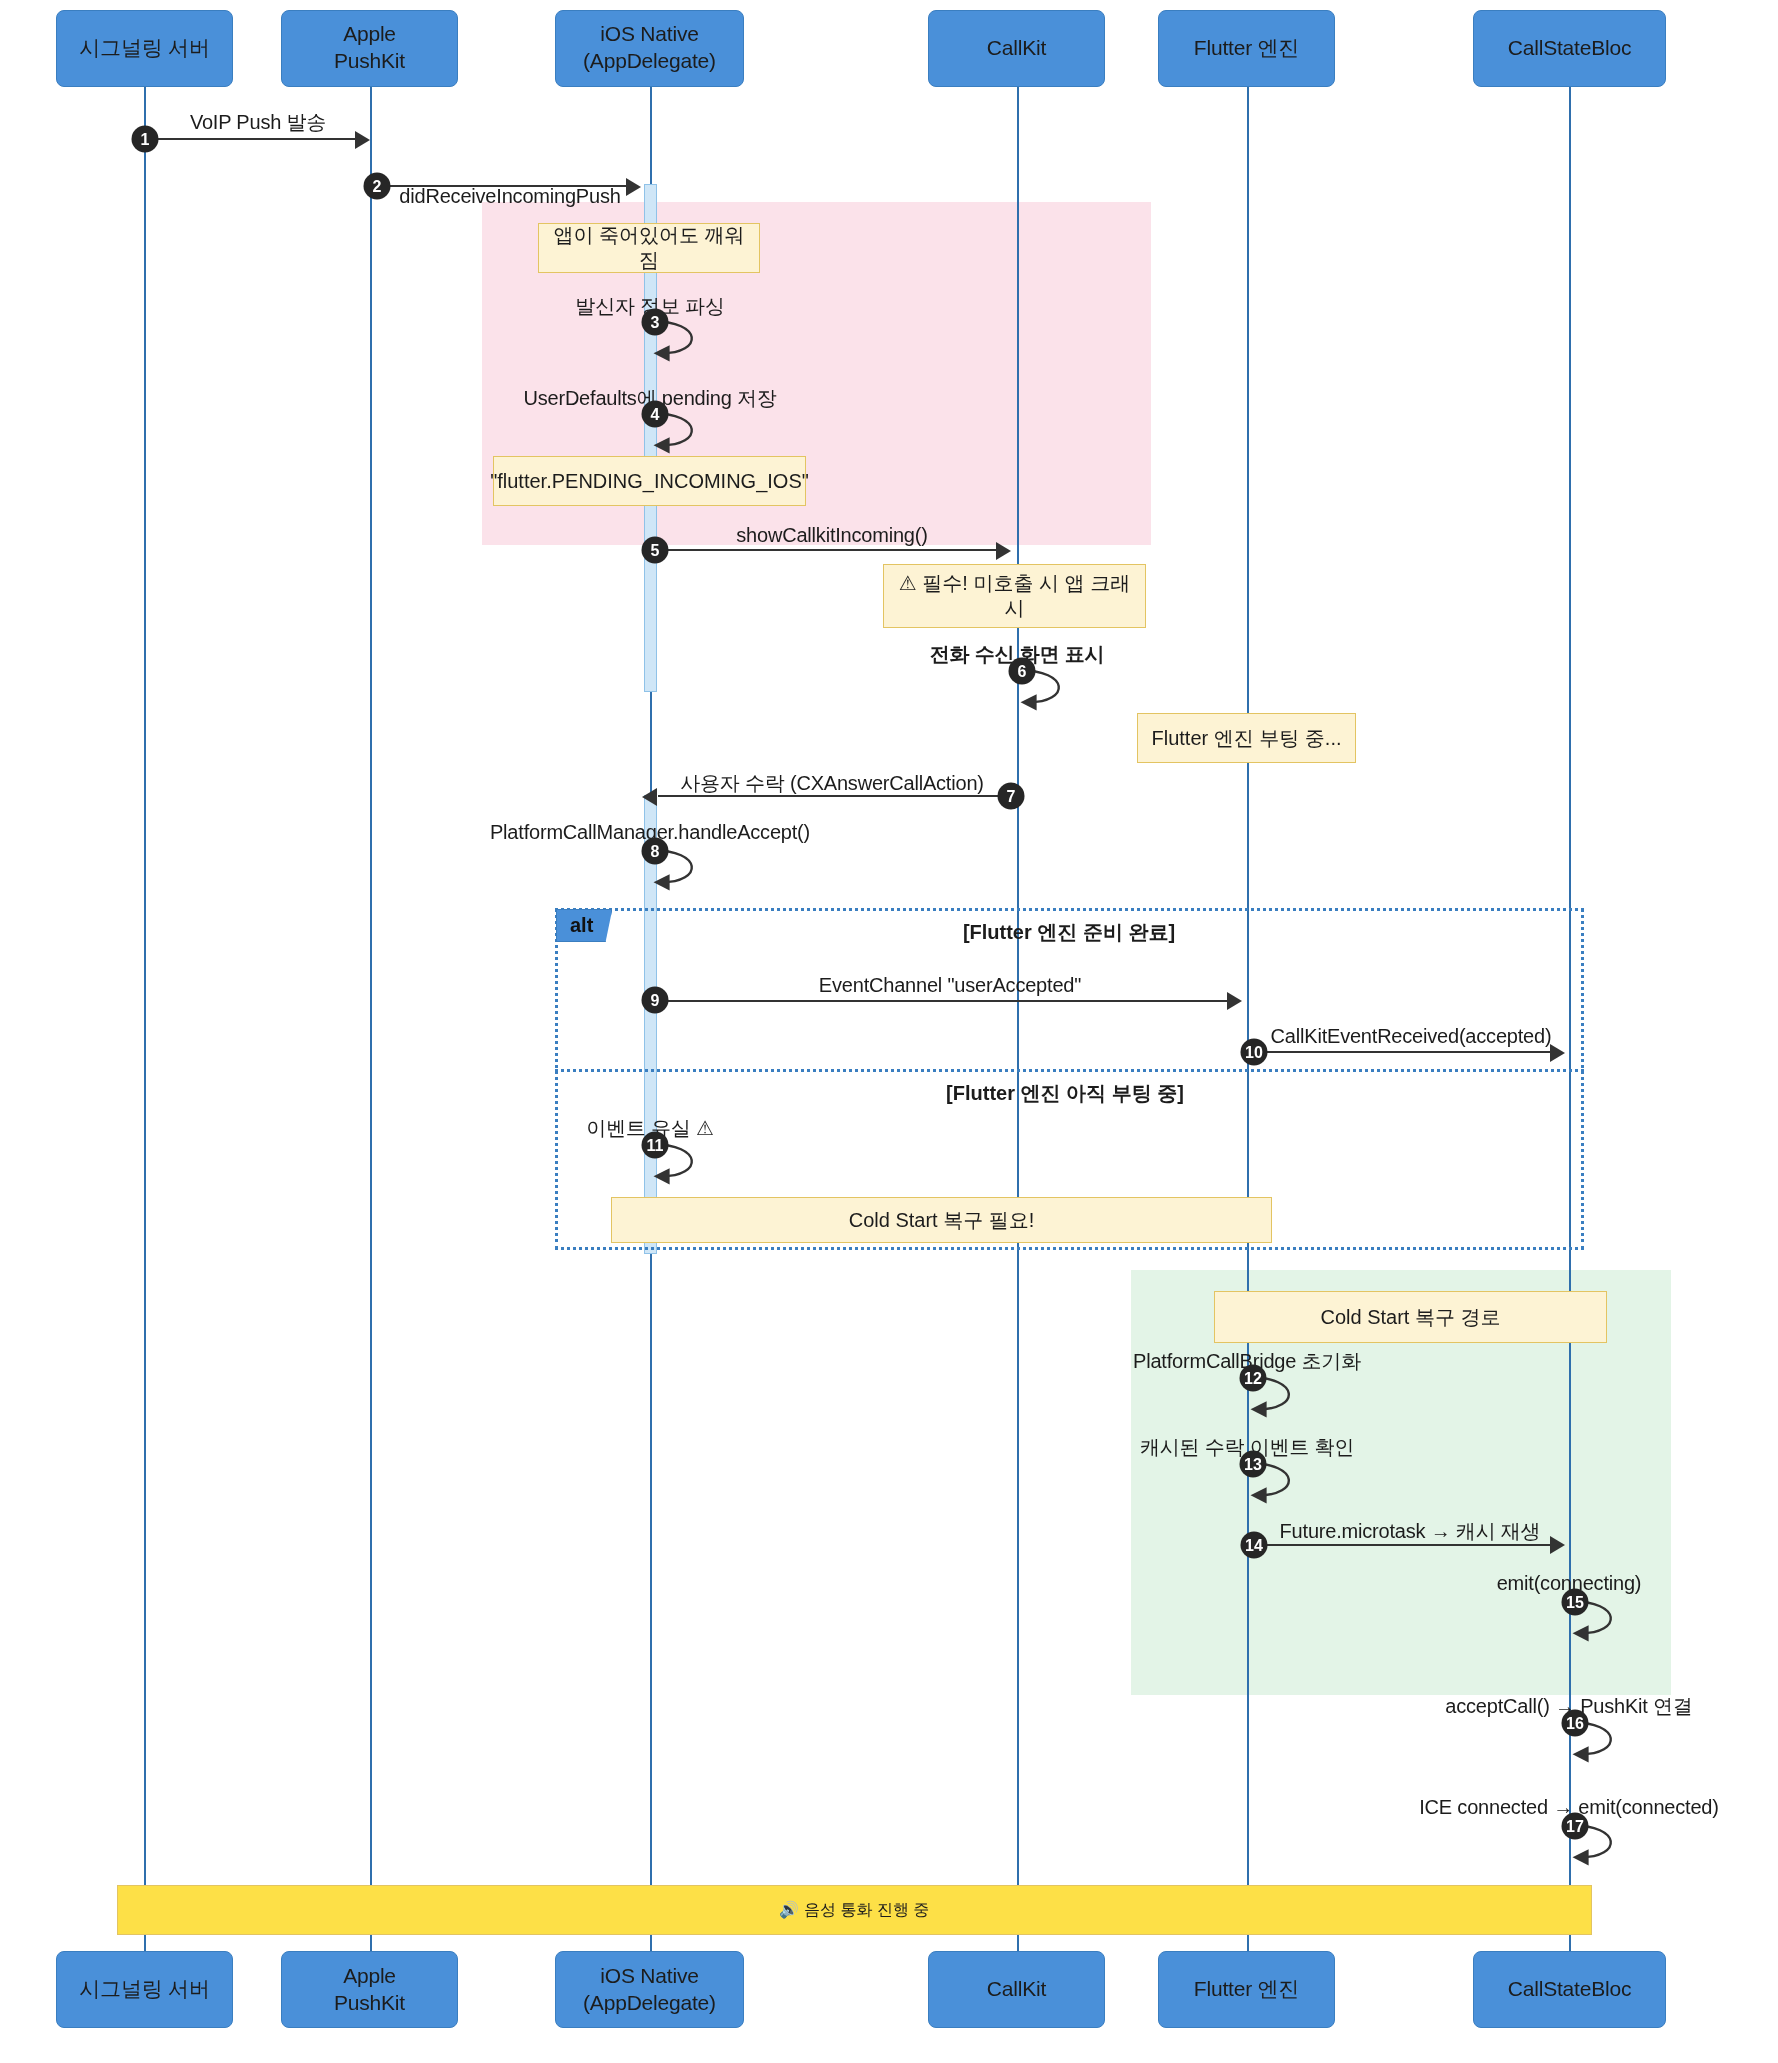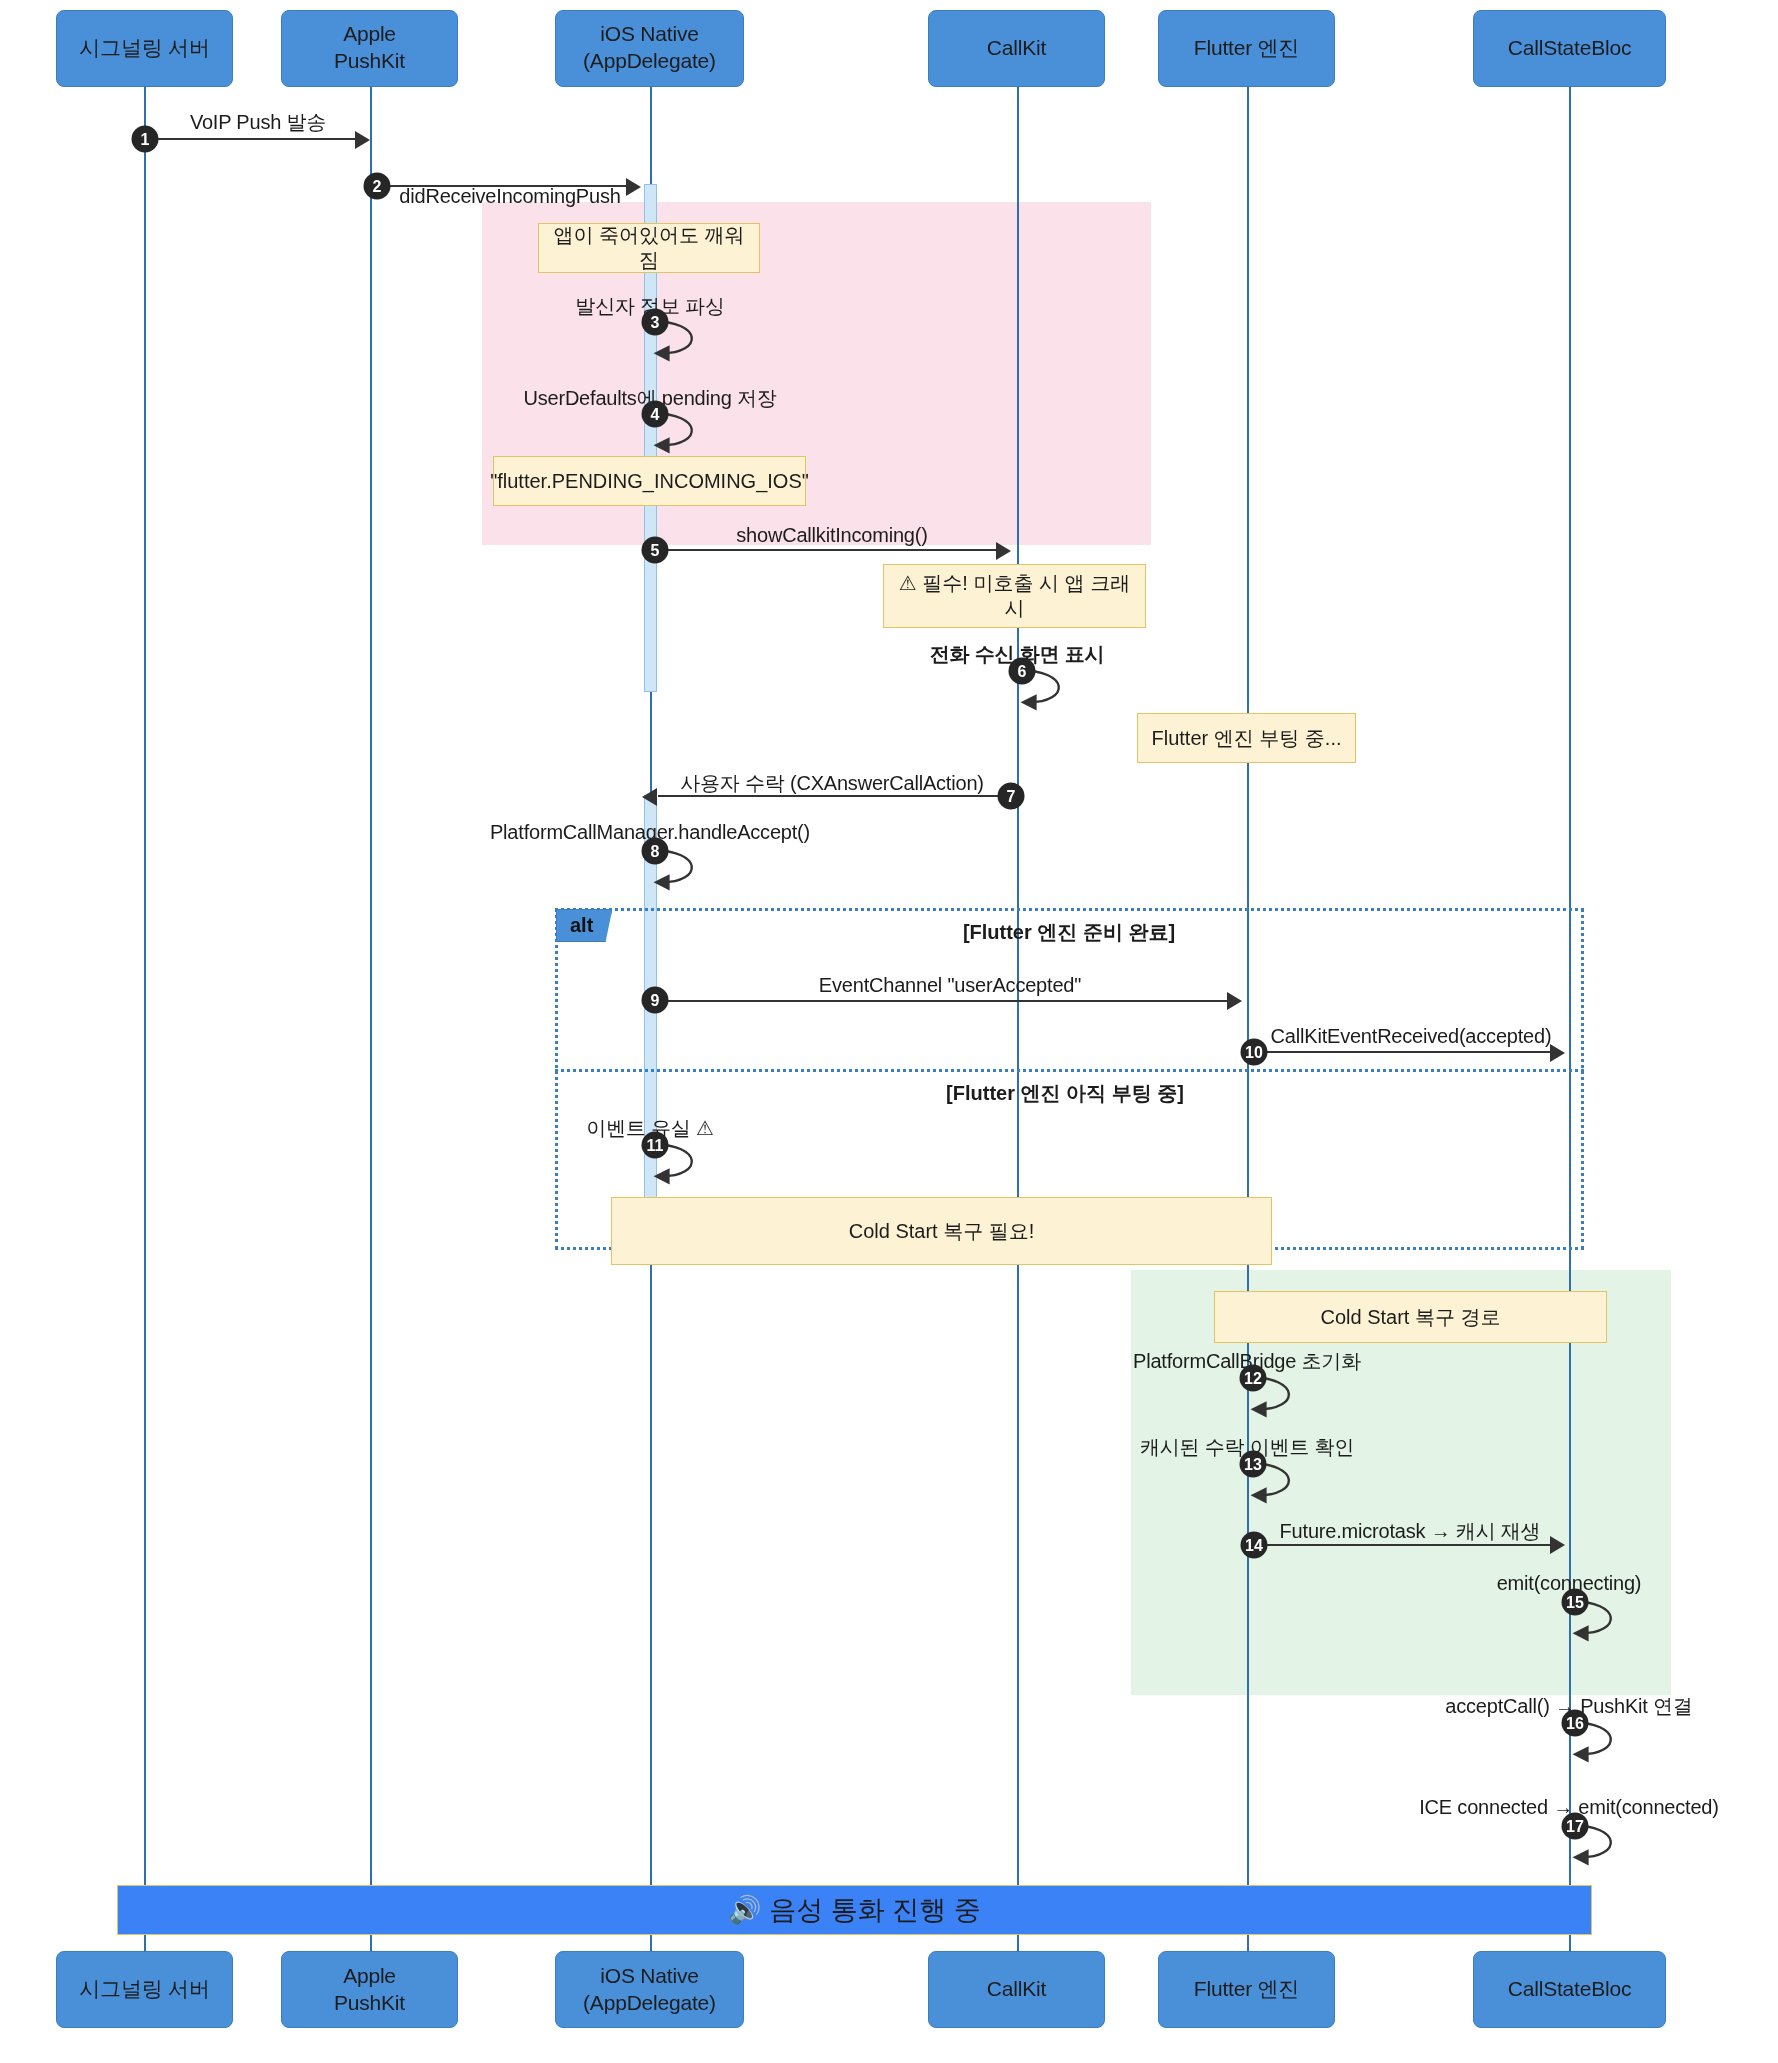--- a/index.html
+++ b/index.html
@@ -139,24 +139,24 @@
     font-size: 20px;
     font-weight: bold;
     color: #1c1c1c;
     white-space: nowrap;
     transform: translateX(-50%);
   }
 
   
   .wide-note {
     position: absolute;
-    background: #3b82f6;
+    background: #fde047;
     border: 1.6px solid #e3c462;
     color: #1c1c1c;
-    font-size: 27px;
+    font-size: 16px;
     display: flex;
     align-items: center;
     justify-content: center;
   }
 </style>
 </head>
 <body>
 
 <div id="canvas">
 
@@ -274,21 +274,21 @@
 
   <div class="msg-label" style="left:650px; top:1115px;">이벤트 유실 ⚠</div>
   <div class="selfloop" style="left:650px; top:1141px;">
     <svg width="81" height="45" viewBox="0 0 100 56">
       <path d="M2,4 C66,4 66,44 14,44" fill="none" stroke="#333333" stroke-width="3"></path>
       <polygon points="24,34 4,44 24,54" fill="#333333"></polygon>
     </svg>
   </div>
   <div class="seq-num" style="left:655px; top:1145px;">11</div>
 
-  <div class="note" style="left:611px; top:1197px; width:661px; height:68px;">Cold Start 복구 필요!</div>
+  <div class="note" style="left:611px; top:1197px; width:661px; height:46px;">Cold Start 복구 필요!</div>
 
   <div class="note" style="left:1214px; top:1291px; width:393px; height:52px;">Cold Start 복구 경로</div>
 
   <div class="msg-label" style="left:1247px; top:1348px;">PlatformCallBridge 초기화</div>
   <div class="selfloop" style="left:1247px; top:1374px;">
     <svg width="81" height="45" viewBox="0 0 100 56">
       <path d="M2,4 C66,4 66,44 14,44" fill="none" stroke="#333333" stroke-width="3"></path>
       <polygon points="24,34 4,44 24,54" fill="#333333"></polygon>
     </svg>
   </div>

